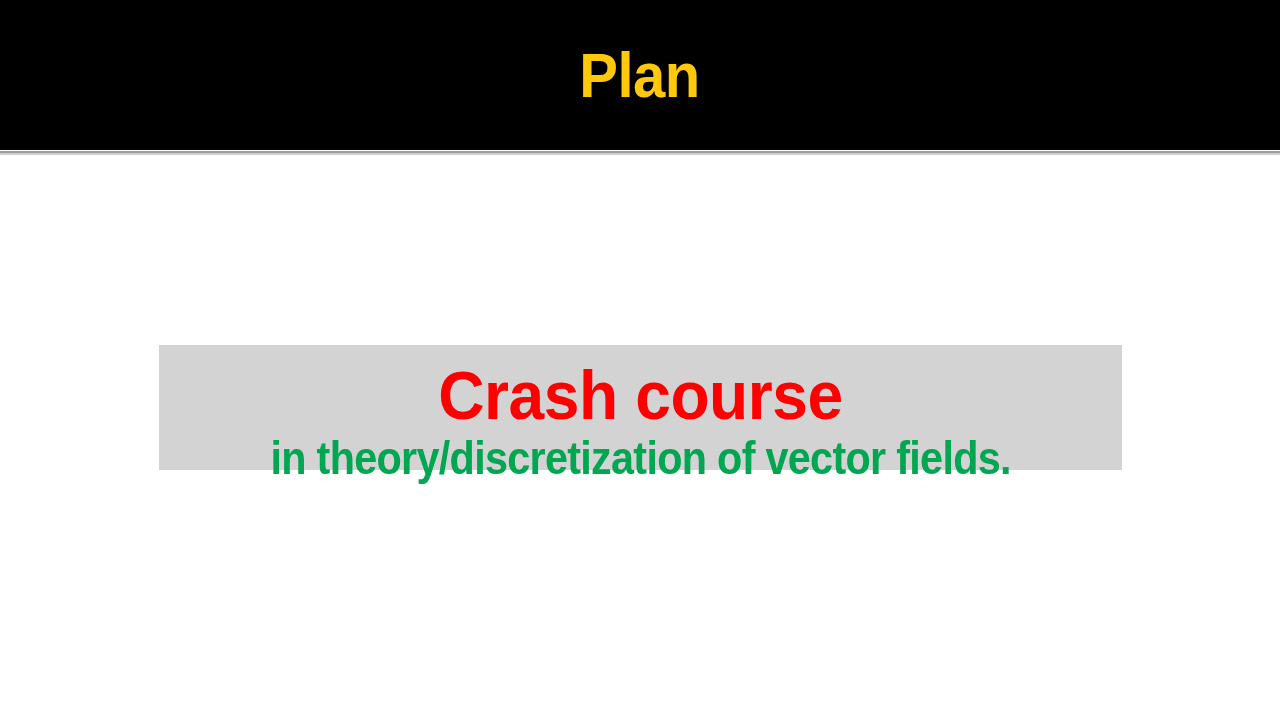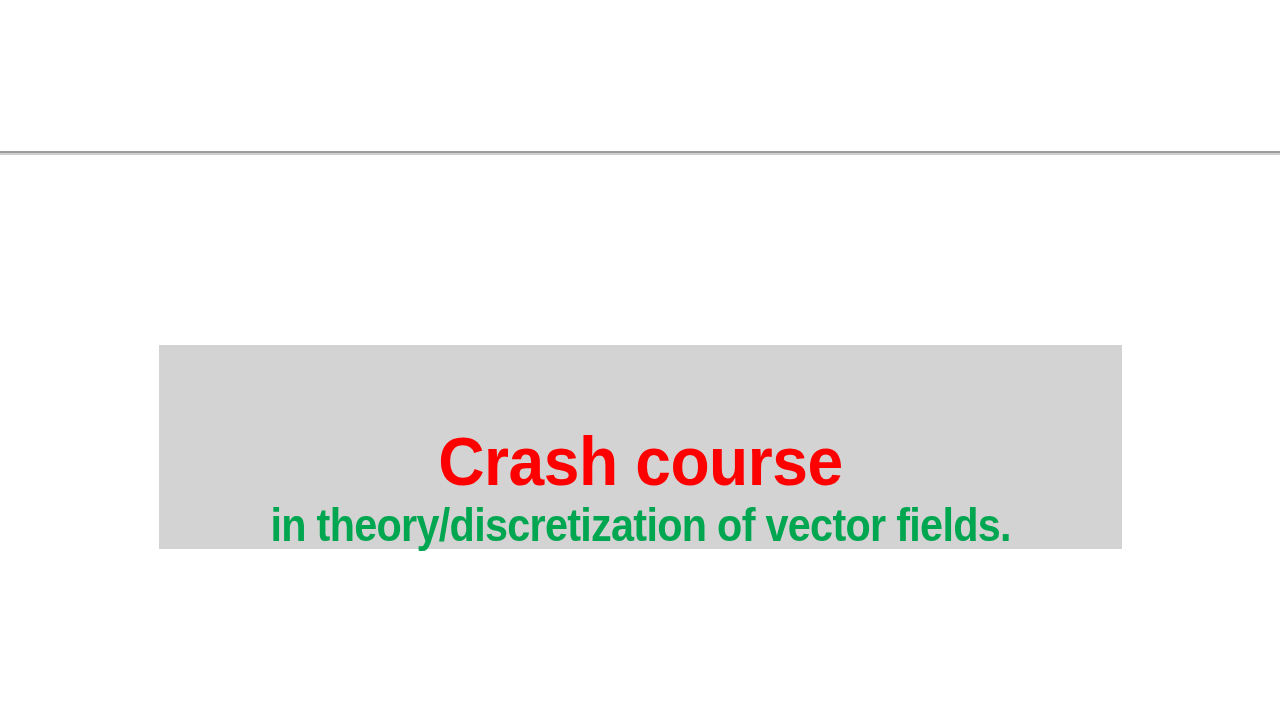--- a/index.html
+++ b/index.html
@@ -76,28 +76,28 @@
     width: 1280px;
     height: 564px;
     background: #ffffff;
   }
 
   .callout-box {
     position: absolute;
     left: 159px;
     top: 189px;       
     width: 963px;
-    height: 204px;
+    height: 125px;
     background: #d3d3d3;
     display: flex;
     flex-direction: column;
     align-items: center;
-    justify-content: flex-end;
+    justify-content: flex-start;
     box-sizing: border-box;
-    padding-top: 2px;
+    padding-top: 16px;
   }
 
   .callout-line-primary {
     color: #ff0000;
     font-family: "Liberation Sans Narrow", "Liberation Sans", "DejaVu Sans", sans-serif;
     font-size: 69px;
     font-weight: bold;
     line-height: 1.02;
     letter-spacing: -0.5px;
     white-space: nowrap;
@@ -118,20 +118,23 @@
     transform: scaleX(0.88);
     transform-origin: center center;
     user-select: none;
   }
 </style>
 </head>
 <body>
 
 <div class="slide">
 
+  <div class="header-bar">
+    <div class="header-title">Plan</div>
+  </div>
 
   <div class="header-divider">
     <div class="gap"></div>
     <div class="rule-dark"></div>
     <div class="rule-light"></div>
   </div>
 
   <div class="content-area">
 
     <div class="callout-box">

